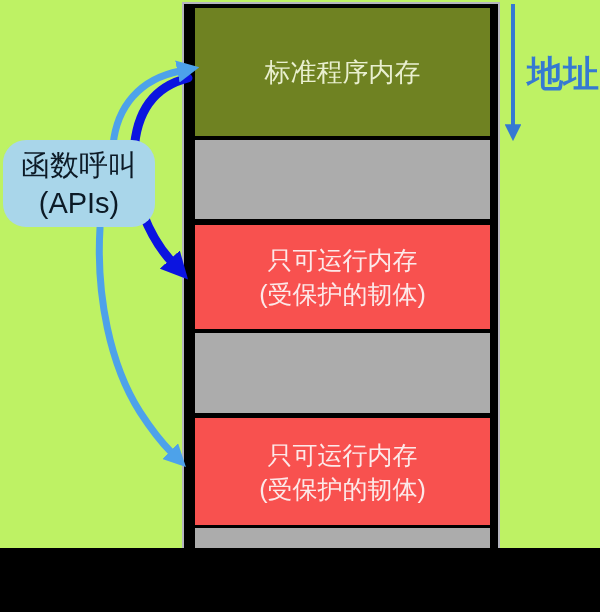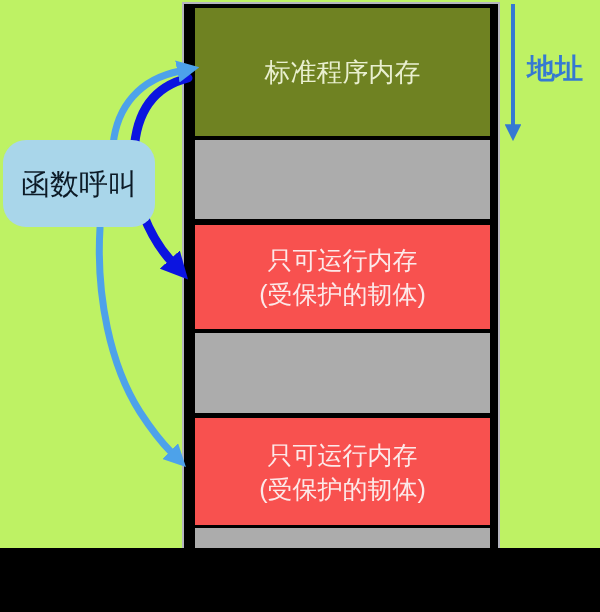--- a/index.html
+++ b/index.html
@@ -27,21 +27,21 @@
   
   .api-box{
     position:absolute;left:3px;top:140px;width:152px;height:87px;
     background:#a9d6ea;color:#0c1a26;
     display:flex;flex-direction:column;align-items:center;justify-content:center;
     font-size:29px;line-height:38px;z-index:6;border-radius:23px;
   }
   
   .addr-label{
     position:absolute;left:527px;top:50px;color:#3579d2;
-    font-size:28px;font-weight:700;z-index:4;
+    font-size:36px;font-weight:700;z-index:4;
   }
   svg.overlay{position:absolute;left:0;top:0;z-index:5;}
 </style>
 </head>
 <body>
 
 <div class="canvas">
 
   <div class="mem-frame"></div>
 
@@ -82,17 +82,18 @@
 
     <path d="M 113 145 C 117 106, 140 79, 180 71" fill="none" stroke="#4da2ea" stroke-width="7" stroke-linecap="round" marker-end="url(#headLight)"></path>
 
     <path d="M 100 228 C 96 295, 110 365, 140 412 C 151 429, 162 443, 172 453" fill="none" stroke="#4da2ea" stroke-width="7" stroke-linecap="round" marker-end="url(#headLight)"></path>
 
     <path d="M 513 4 L 513 126" fill="none" stroke="#3579d2" stroke-width="4" marker-end="url(#headAddr)"></path>
   </svg>
 
   <div class="api-box">
     <span>函数呼叫</span>
+    <span>(APIs)</span>
   </div>
 
   <div class="addr-label">地址</div>
 
 </div>
 
 </body></html>

